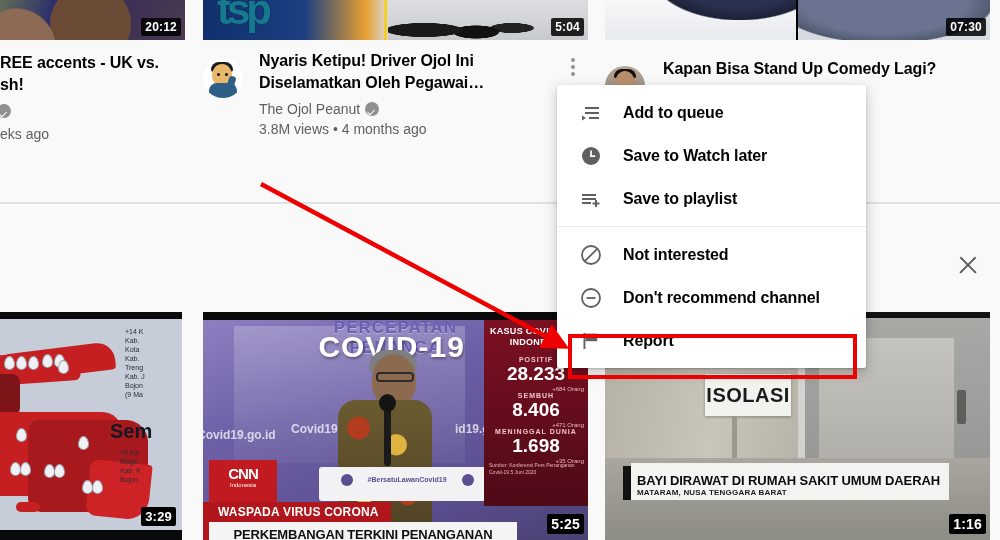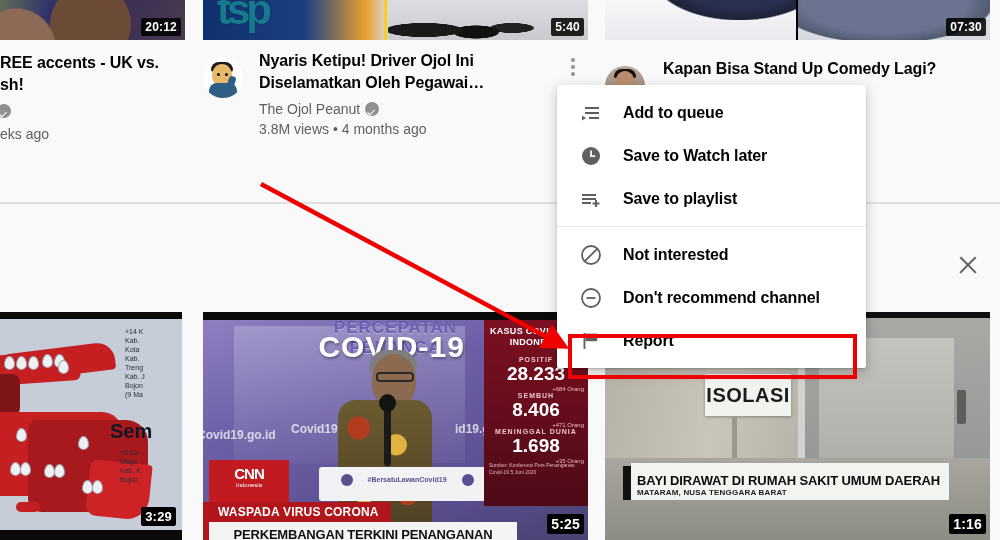--- a/index.html
+++ b/index.html
@@ -160,21 +160,21 @@
   .cv .podium-txt { position:absolute; left:0; top:9px; width:100%; text-align:center;
     font-size:7px; color:#5b4f91; font-weight:bold; }
   .cv .podium-seal { position:absolute; width:12px; height:12px; border-radius:50%; background:#5b4f91; top:7px; }
   .cv .stats { position:absolute; right:0; top:8px; width:104px; height:186px;
     background: linear-gradient(180deg,#7c1022 0%, #4e0a17 100%); }
   .cv .st-title { text-align:center; color:#fff; font-size:9px; font-weight:bold; margin-top:6px; line-height:11px; letter-spacing:.3px;}
   .cv .st-lbl { text-align:center; color:#f3c4c9; font-size:7px; font-weight:bold; margin-top:8px; letter-spacing:1px;}
   .cv .st-num { text-align:center; color:#fff; font-size:19px; font-weight:bold; line-height:21px; }
   .cv .st-delta { position:absolute; right:4px; color:#f0b9be; font-size:6px; }
   .cv .st-src { color:#e8b4ba; font-size:5px; line-height:7px; padding:6px 5px; }
-  .cv .cnn { position:absolute; left:6px; top:148px; width:80px; height:42px; background:#c11a21; }
+  .cv .cnn { position:absolute; left:6px; top:148px; width:68px; height:42px; background:#c11a21; }
   .cv .cnn-t { color:#fff; font-size:15px; font-weight:bold; text-align:center; margin-top:5px; letter-spacing:-1px;}
   .cv .cnn-s { color:#fff; font-size:6px; text-align:center; }
   .cv .waspada { position:absolute; left:6px; top:190px; width:182px; height:20px; background:#b0161c;
     color:#fff; font-size:12px; font-weight:bold; line-height:20px; padding-left:9px; letter-spacing:.2px;}
   .cv .ticker { position:absolute; left:6px; top:210px; width:308px; height:25px; background:#f4f4f4;
     color:#101010; font-size:13px; font-weight:bold; line-height:25px; text-align:center; letter-spacing:-.2px;}
   .cv .redblock { position:absolute; left:0; top:190px; width:8px; height:45px; background:#b0161c; }
 
   
   .iso { position:absolute; inset:0; background:#b9b5ac; }
@@ -239,21 +239,21 @@
   <div class="thumb toprow-thumb t1">
     <div class="tp-a"></div>
     <div class="duration">20:12</div>
   </div>
 
   <div class="thumb toprow-thumb t2">
     <div class="tp-b">
       <div class="tsp">tsp</div>
       <div class="legs"></div>
     </div>
-    <div class="duration">5:40</div>
+    <div class="duration">5:04</div>
   </div>
 
   <div class="thumb toprow-thumb t3">
     <div class="tp-c">
       <div class="suit"></div>
       <div class="divider"></div>
       <div class="arms"></div>
     </div>
     <div class="duration">07:30</div>
   </div>

